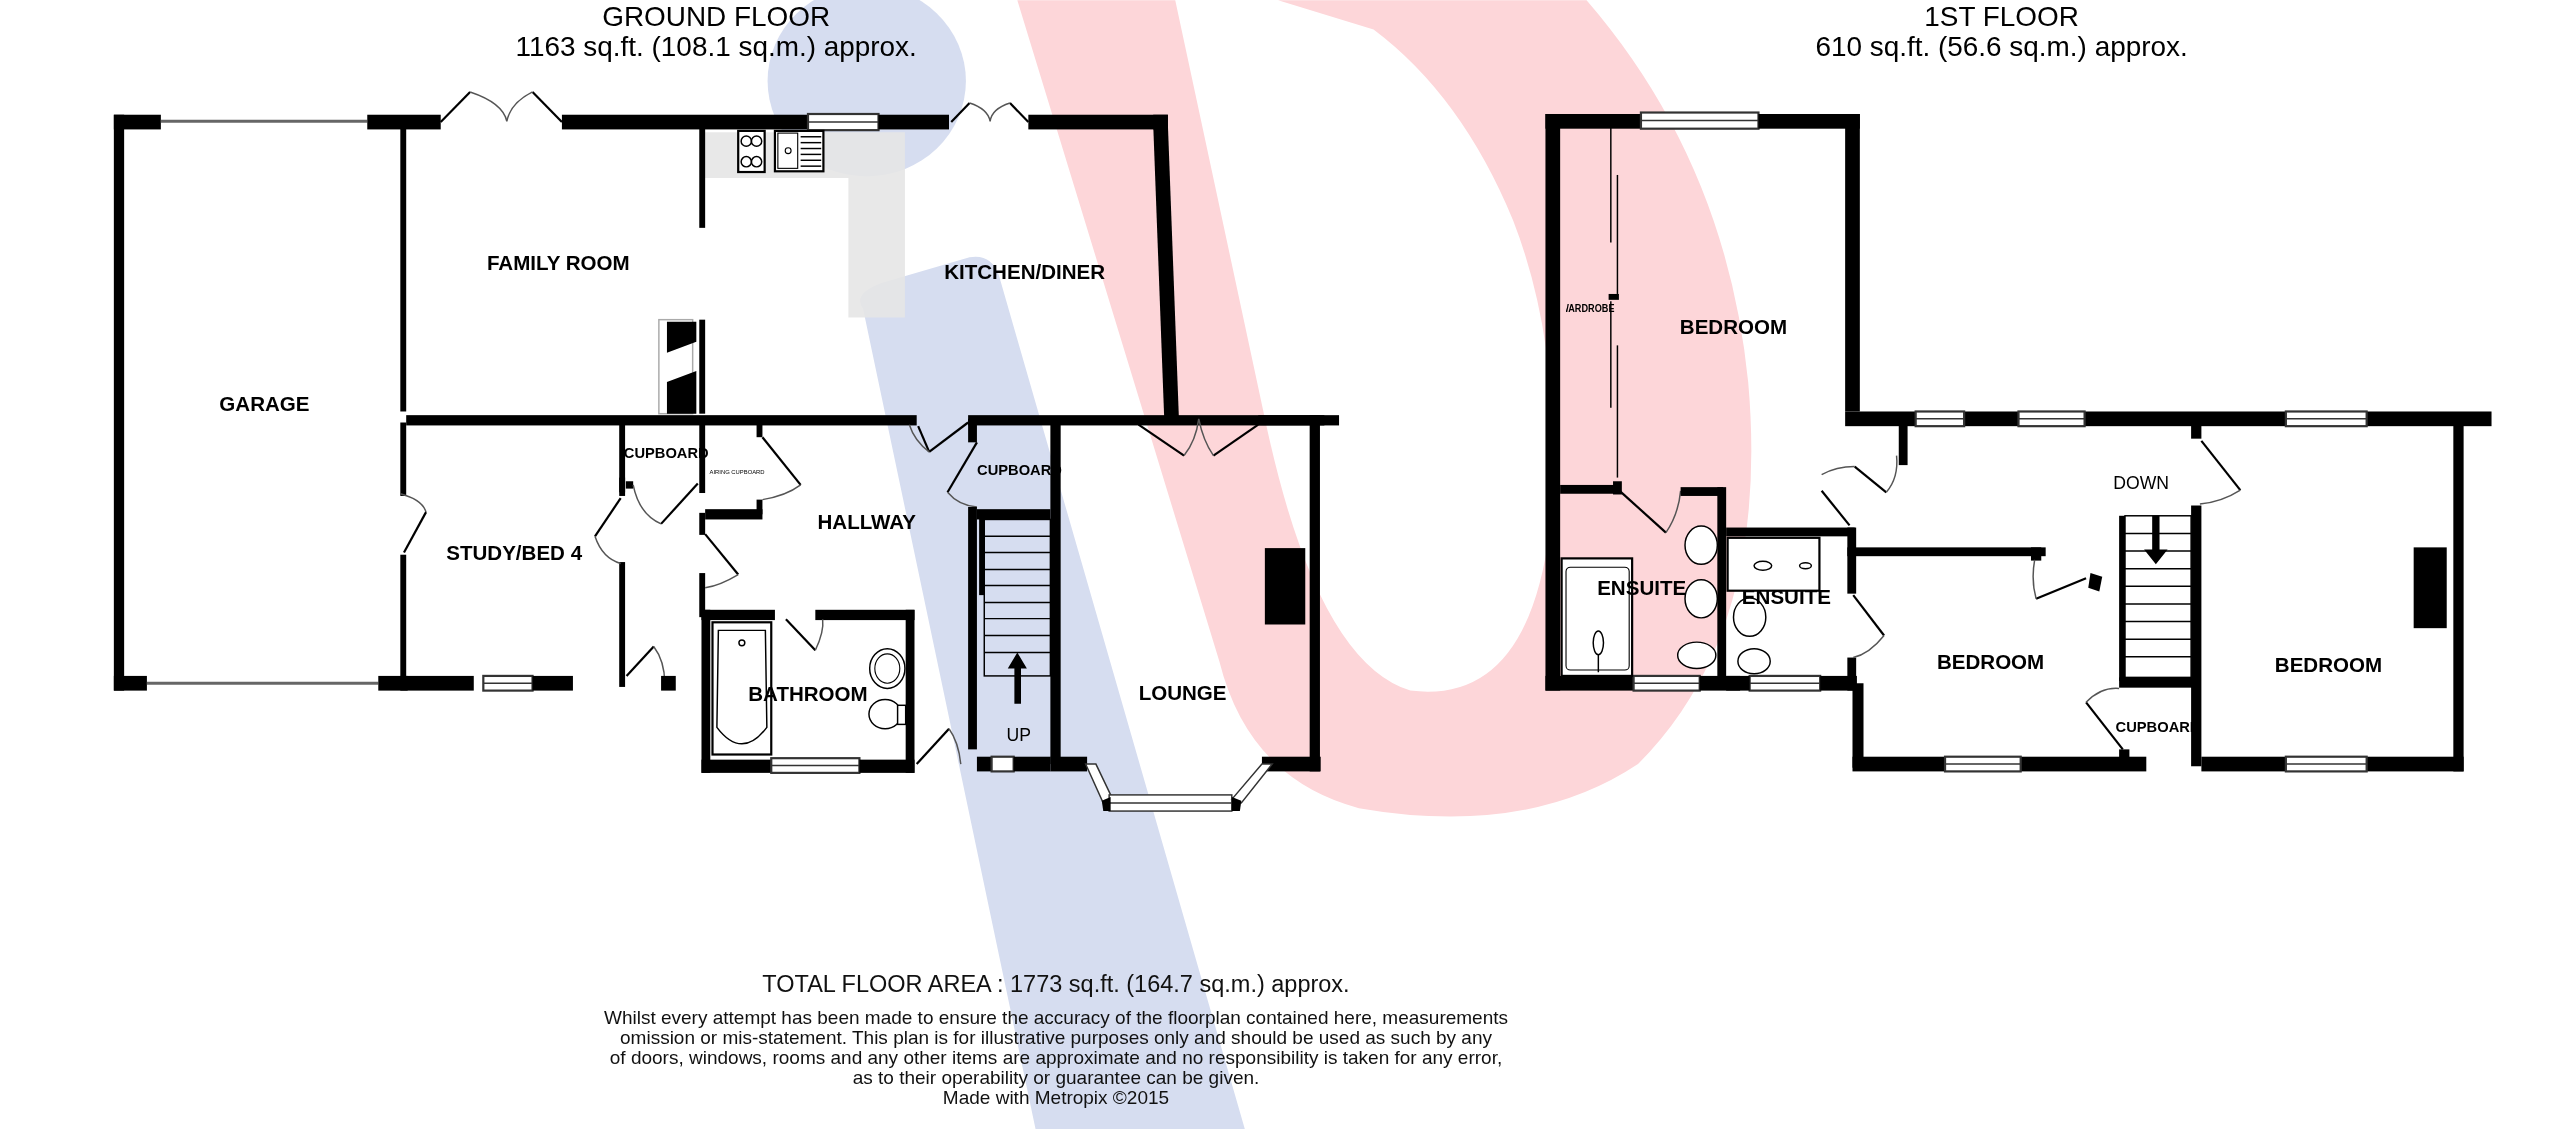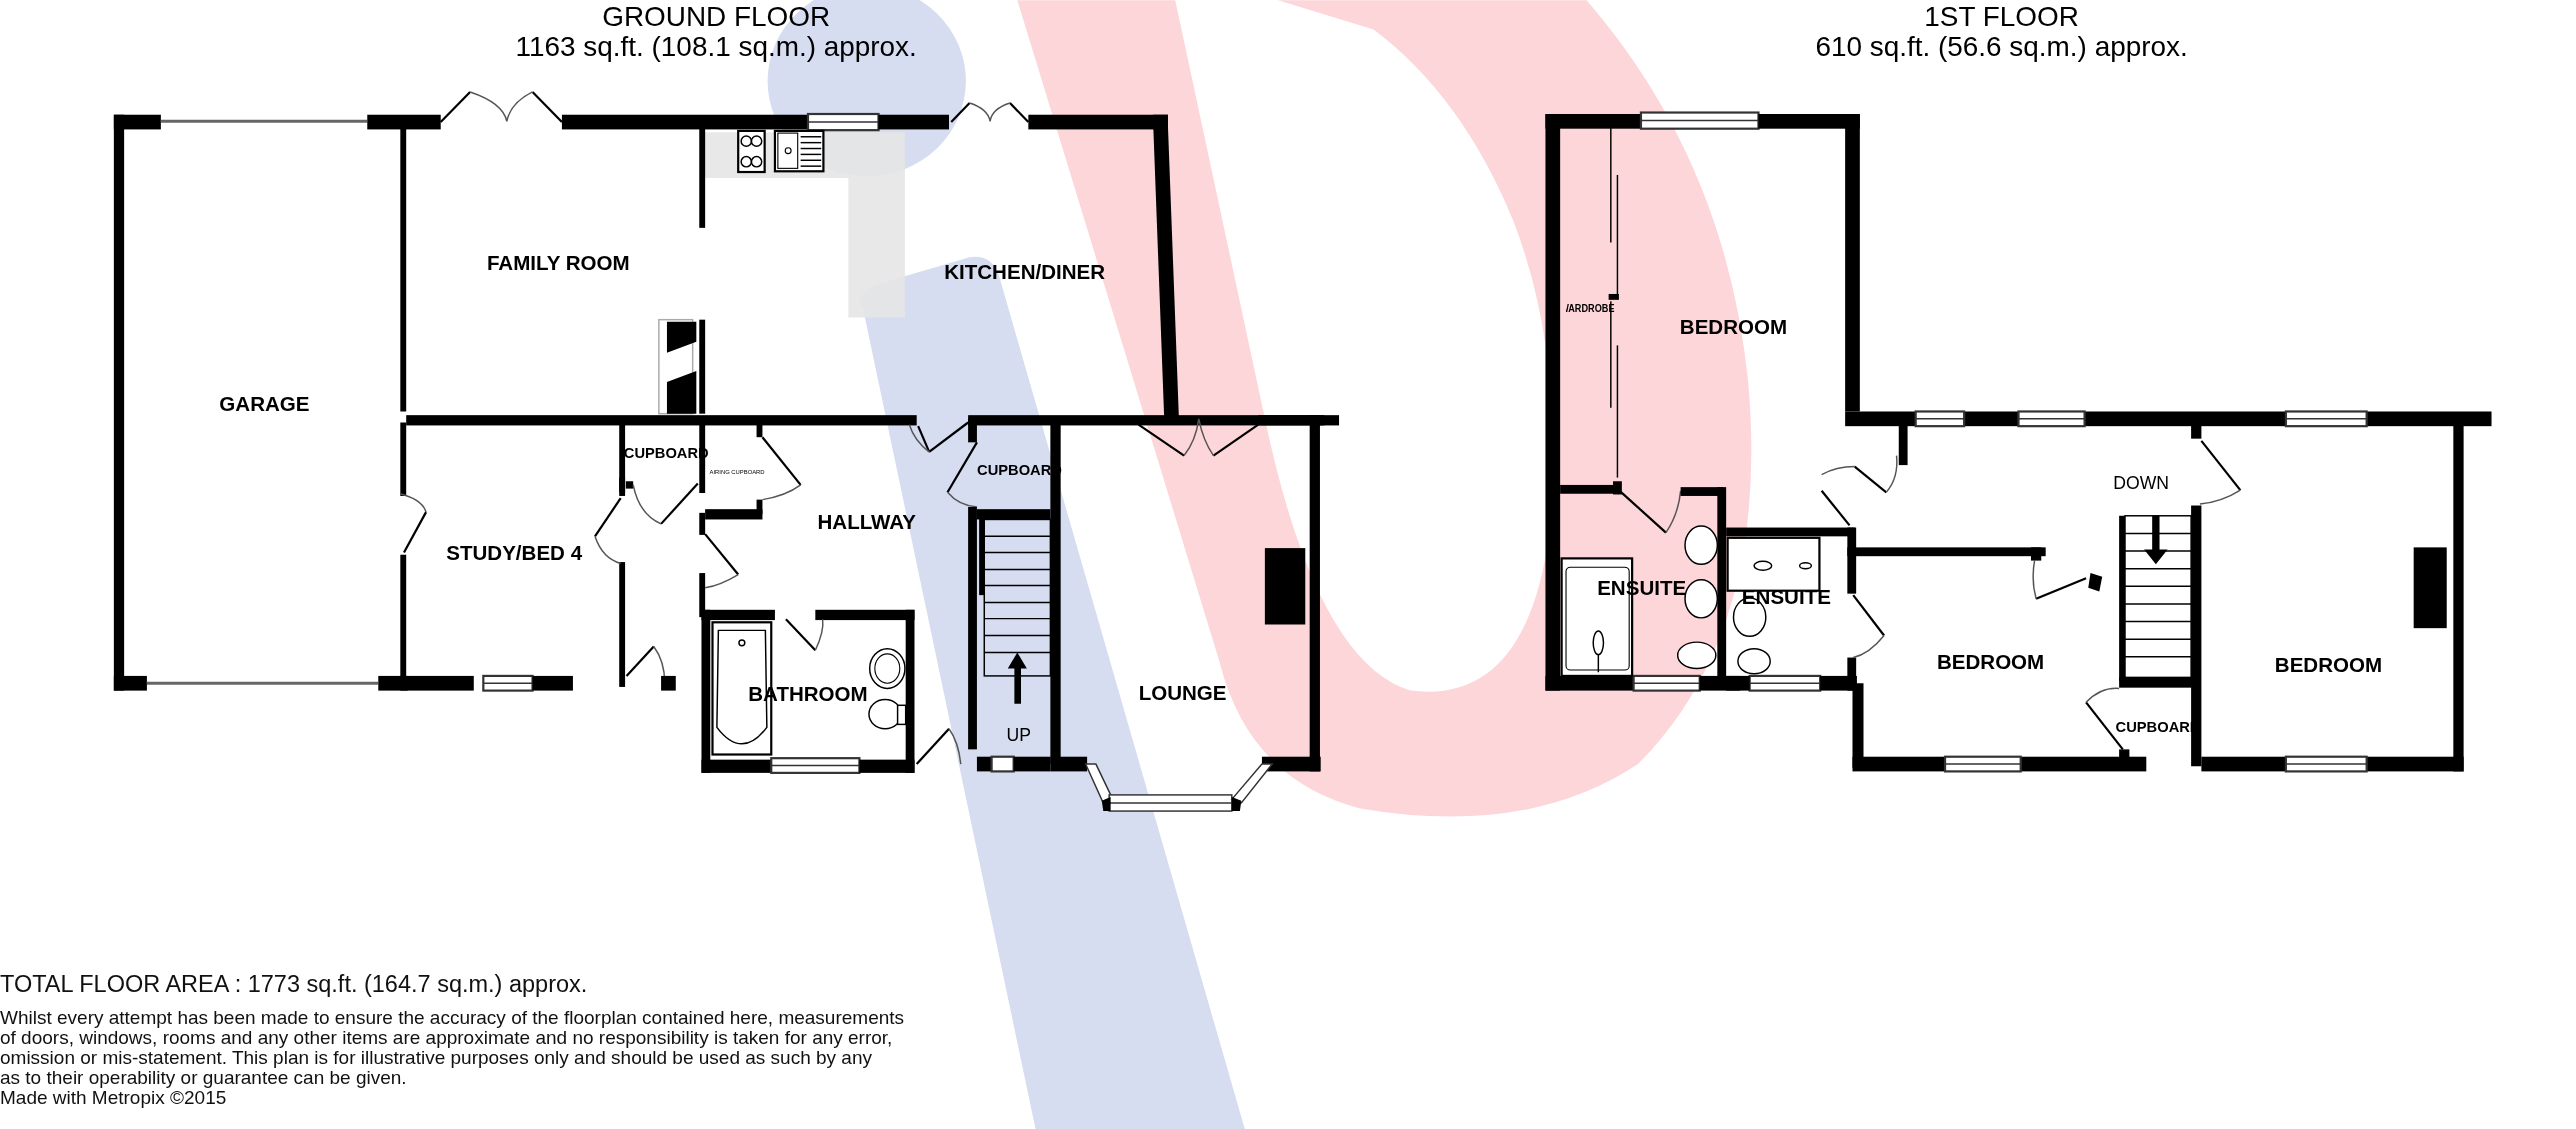--- a/index.html
+++ b/index.html
@@ -8,21 +8,21 @@
   .wall { fill:#000; }
   .thin { fill:none; stroke:#000; stroke-width:3; }
   .arc { fill:none; stroke:#555; stroke-width:2; }
   .win { fill:#fff; stroke:#333; stroke-width:3; }
   .fix { fill:#fff; stroke:#000; stroke-width:3; }
   .floor-title { font-family:"Liberation Sans", sans-serif; font-size:38px; fill:#000; text-anchor:middle; }
   .room { font-family:"Liberation Sans", sans-serif; font-weight:bold; font-size:28px; fill:#000; text-anchor:middle; }
   .room-sm { font-family:"Liberation Sans", sans-serif; font-weight:bold; font-size:20px; fill:#000; text-anchor:middle; }
   .room-xs { font-family:"Liberation Sans", sans-serif; font-size:8px; fill:#000; text-anchor:start; }
   .stairlabel { font-family:"Liberation Sans", sans-serif; font-size:24px; fill:#000; text-anchor:middle; }
-  .footer { position:absolute; left:0; width:2112px; color:#111; font-family:"Liberation Sans", sans-serif; }
+  .footer { position:absolute; left:0; width:2112px; text-align:center; color:#111; font-family:"Liberation Sans", sans-serif; }
   .total { top:971px; font-size:23.5px; }
   .disclaimer { top:1008px; font-size:19px; line-height:20px; }
   .disclaimer div { white-space:nowrap; }
 </style>
 </head>
 <body>
 
 <svg id="plan" viewBox="0 0 3507 1538" xmlns="http://www.w3.org/2000/svg">
 
   <g opacity="1">
@@ -335,18 +335,18 @@
     <rect class="win" x="3112" y="1030" width="110" height="20"></rect>
     <line x1="3112" y1="1040" x2="3222" y2="1040" stroke="#333" stroke-width="2"></line>
     <rect class="wall" x="3286" y="745" width="45" height="110"></rect>
     <text class="room" x="3170" y="914">BEDROOM</text>
   </g>
 </svg>
 
 <div class="footer total">TOTAL FLOOR AREA : 1773 sq.ft. (164.7 sq.m.) approx.</div>
 <div class="footer disclaimer">
   <div>Whilst every attempt has been made to ensure the accuracy of the floorplan contained here, measurements</div>
+  <div>omission or mis-statement. This plan is for illustrative purposes only and should be used as such by any</div>
   <div>of doors, windows, rooms and any other items are approximate and no responsibility is taken for any error,</div>
-  <div>omission or mis-statement. This plan is for illustrative purposes only and should be used as such by any</div>
   <div>as to their operability or guarantee can be given.</div>
   <div>Made with Metropix ©2015</div>
 </div>
 
 
 </body></html>

